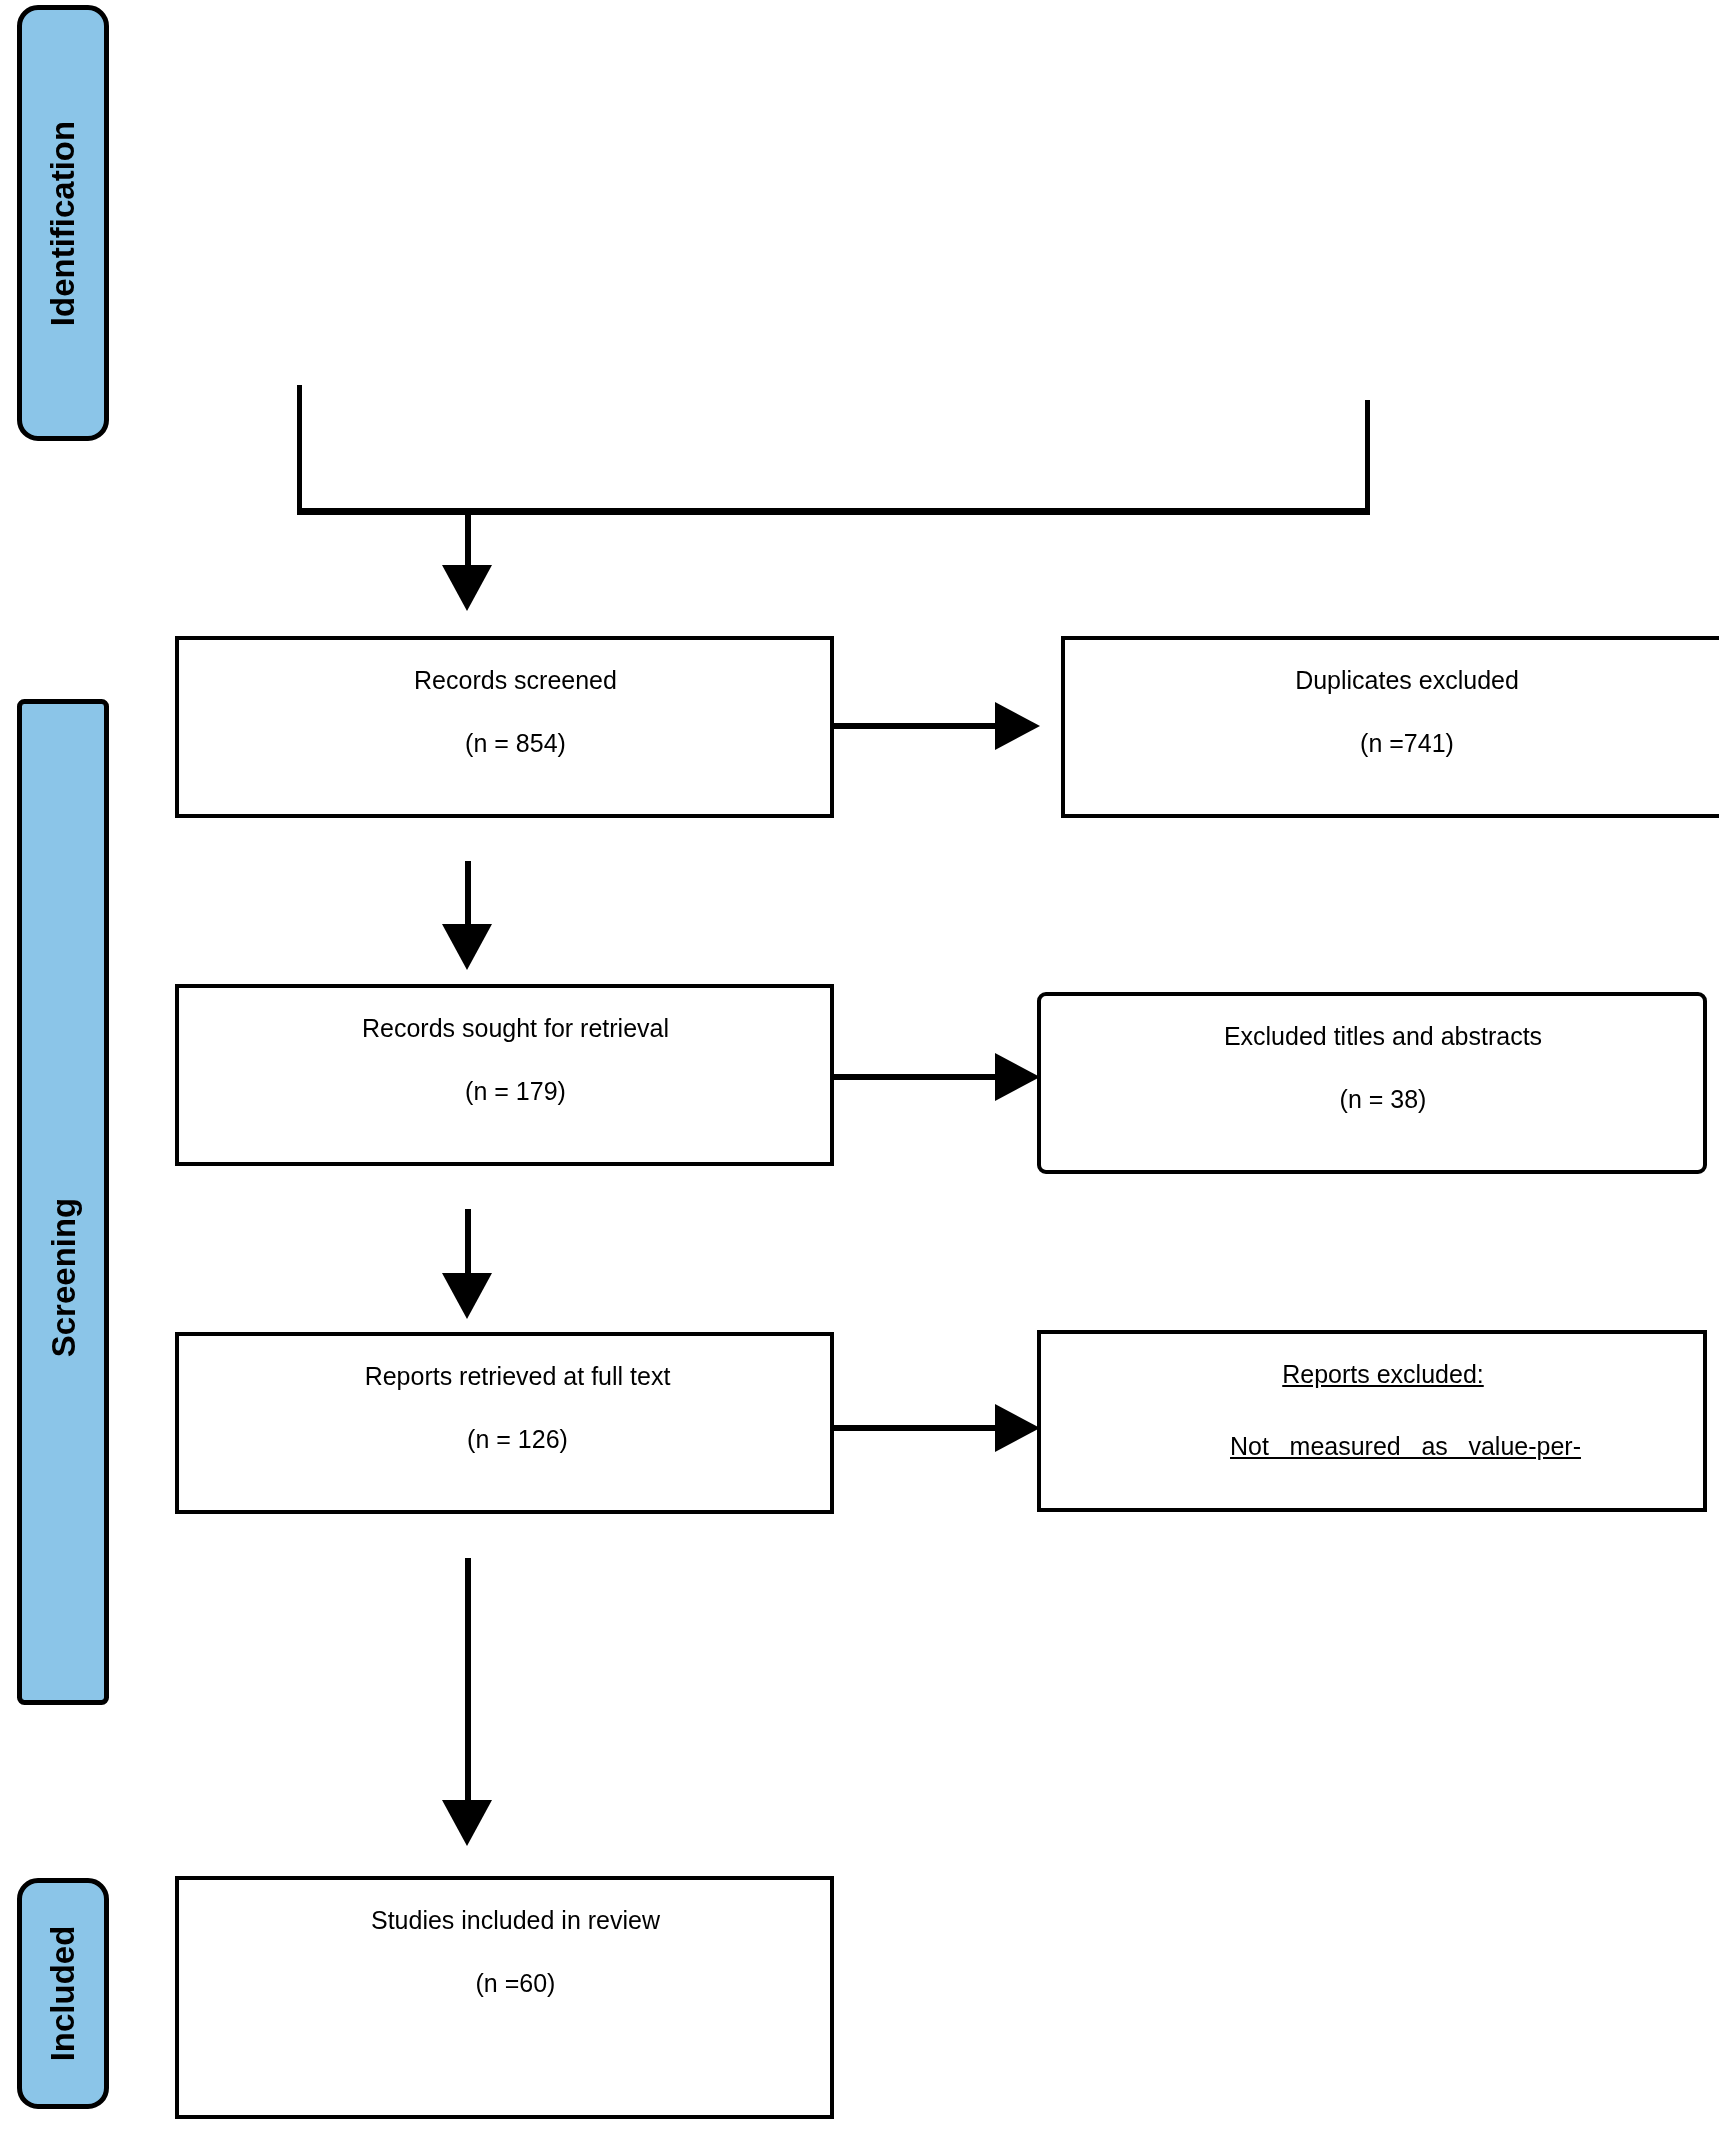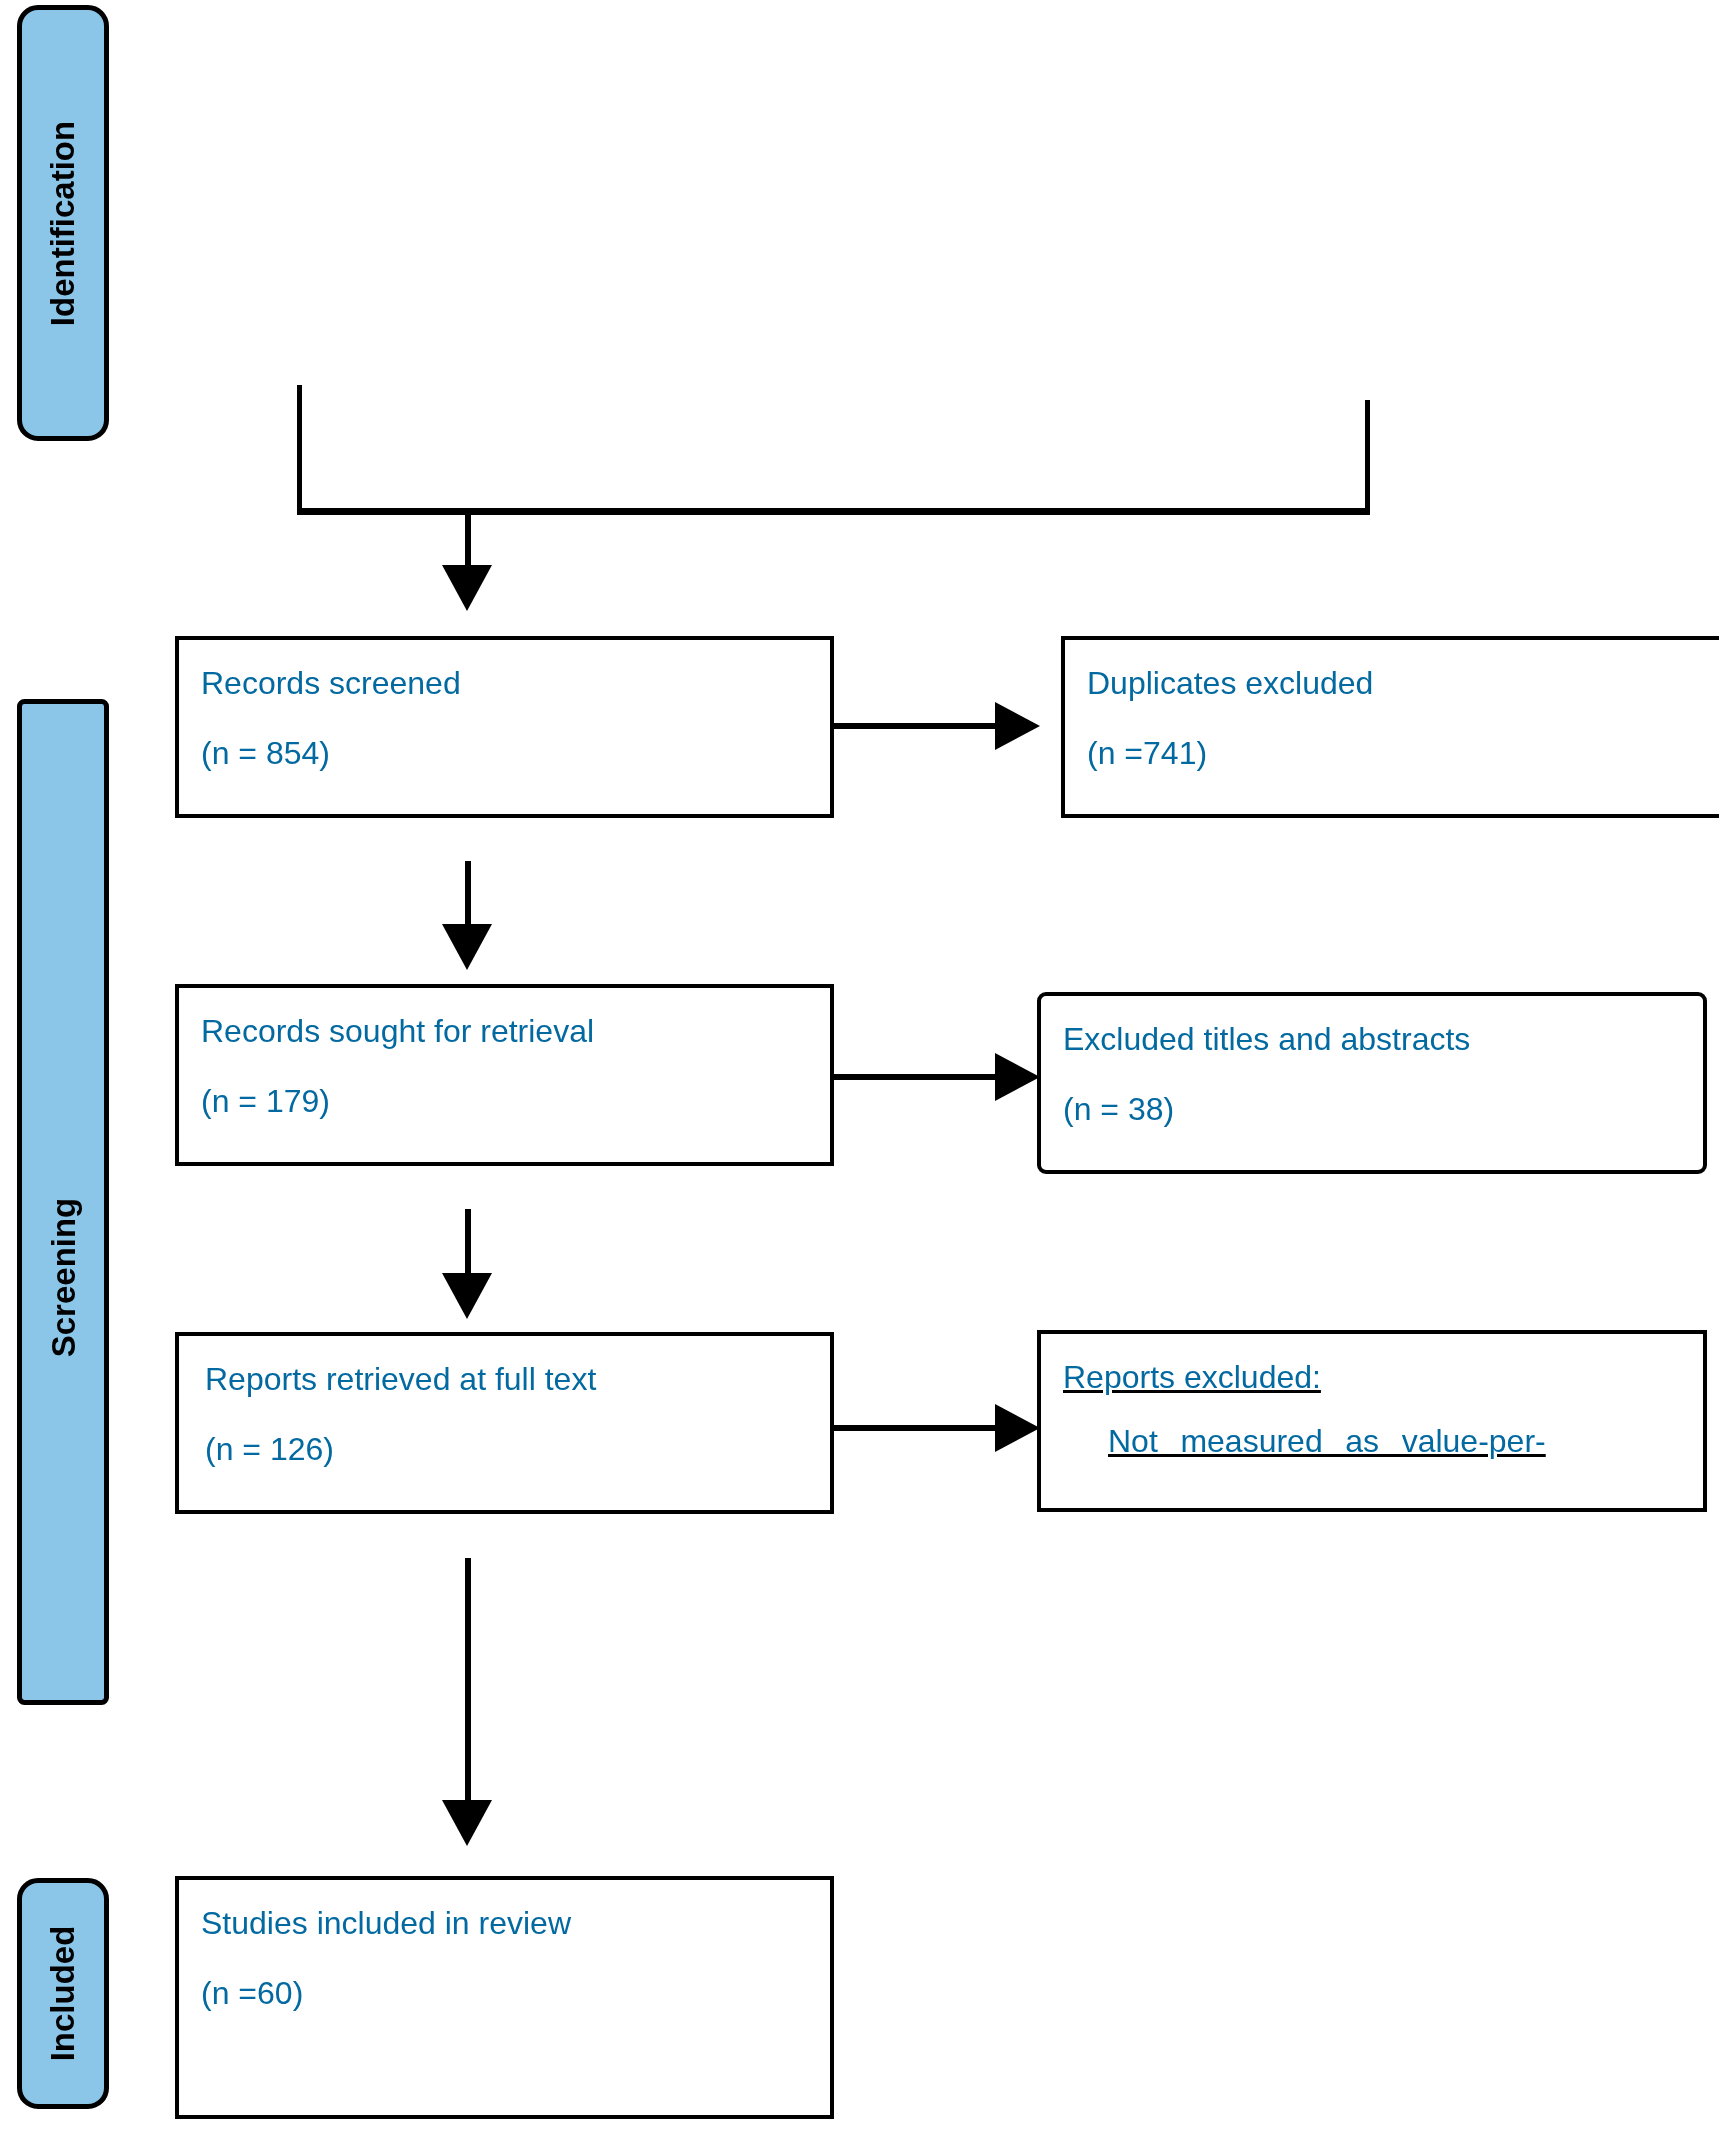--- a/index.html
+++ b/index.html
@@ -56,30 +56,31 @@
 
   
   .flow-box {
     position: absolute;
     background: #ffffff;
     border: 4.7px solid #000000;
     box-sizing: border-box;
     padding: 27.4px 0 0 22px;
   }
   .flow-box .line {
-    font-size: 32px;
+    font-size: 25px;
     line-height: 1.06;
-    color: #0369a1;
+    color: #000000;
     white-space: nowrap;
+    text-align: center;
   }
   .flow-box .line.count {
     margin-top: 36px;
   }
   .flow-box .line.sub {
-    margin-top: 30px;
+    margin-top: 45px;
     padding-left: 45px;
     white-space: nowrap;
     word-spacing: 13.7px;
   }
 
   #box-records-screened      { left: 175px;  top: 636px; width: 659px; height: 182px; }
   #box-duplicates-excluded   { left: 1037px; top: 636px; width: 670px; height: 182px; margin-left: 24px; }
   #box-records-sought        { left: 175px;  top: 984px; width: 659px; height: 182px; }
   #box-excluded-titles       { left: 1037px; top: 992px; width: 670px; height: 182px; border-radius: 9px; }
   #box-reports-retrieved     { left: 175px;  top: 1332px; width: 659px; height: 182px; padding-left: 26px; }

